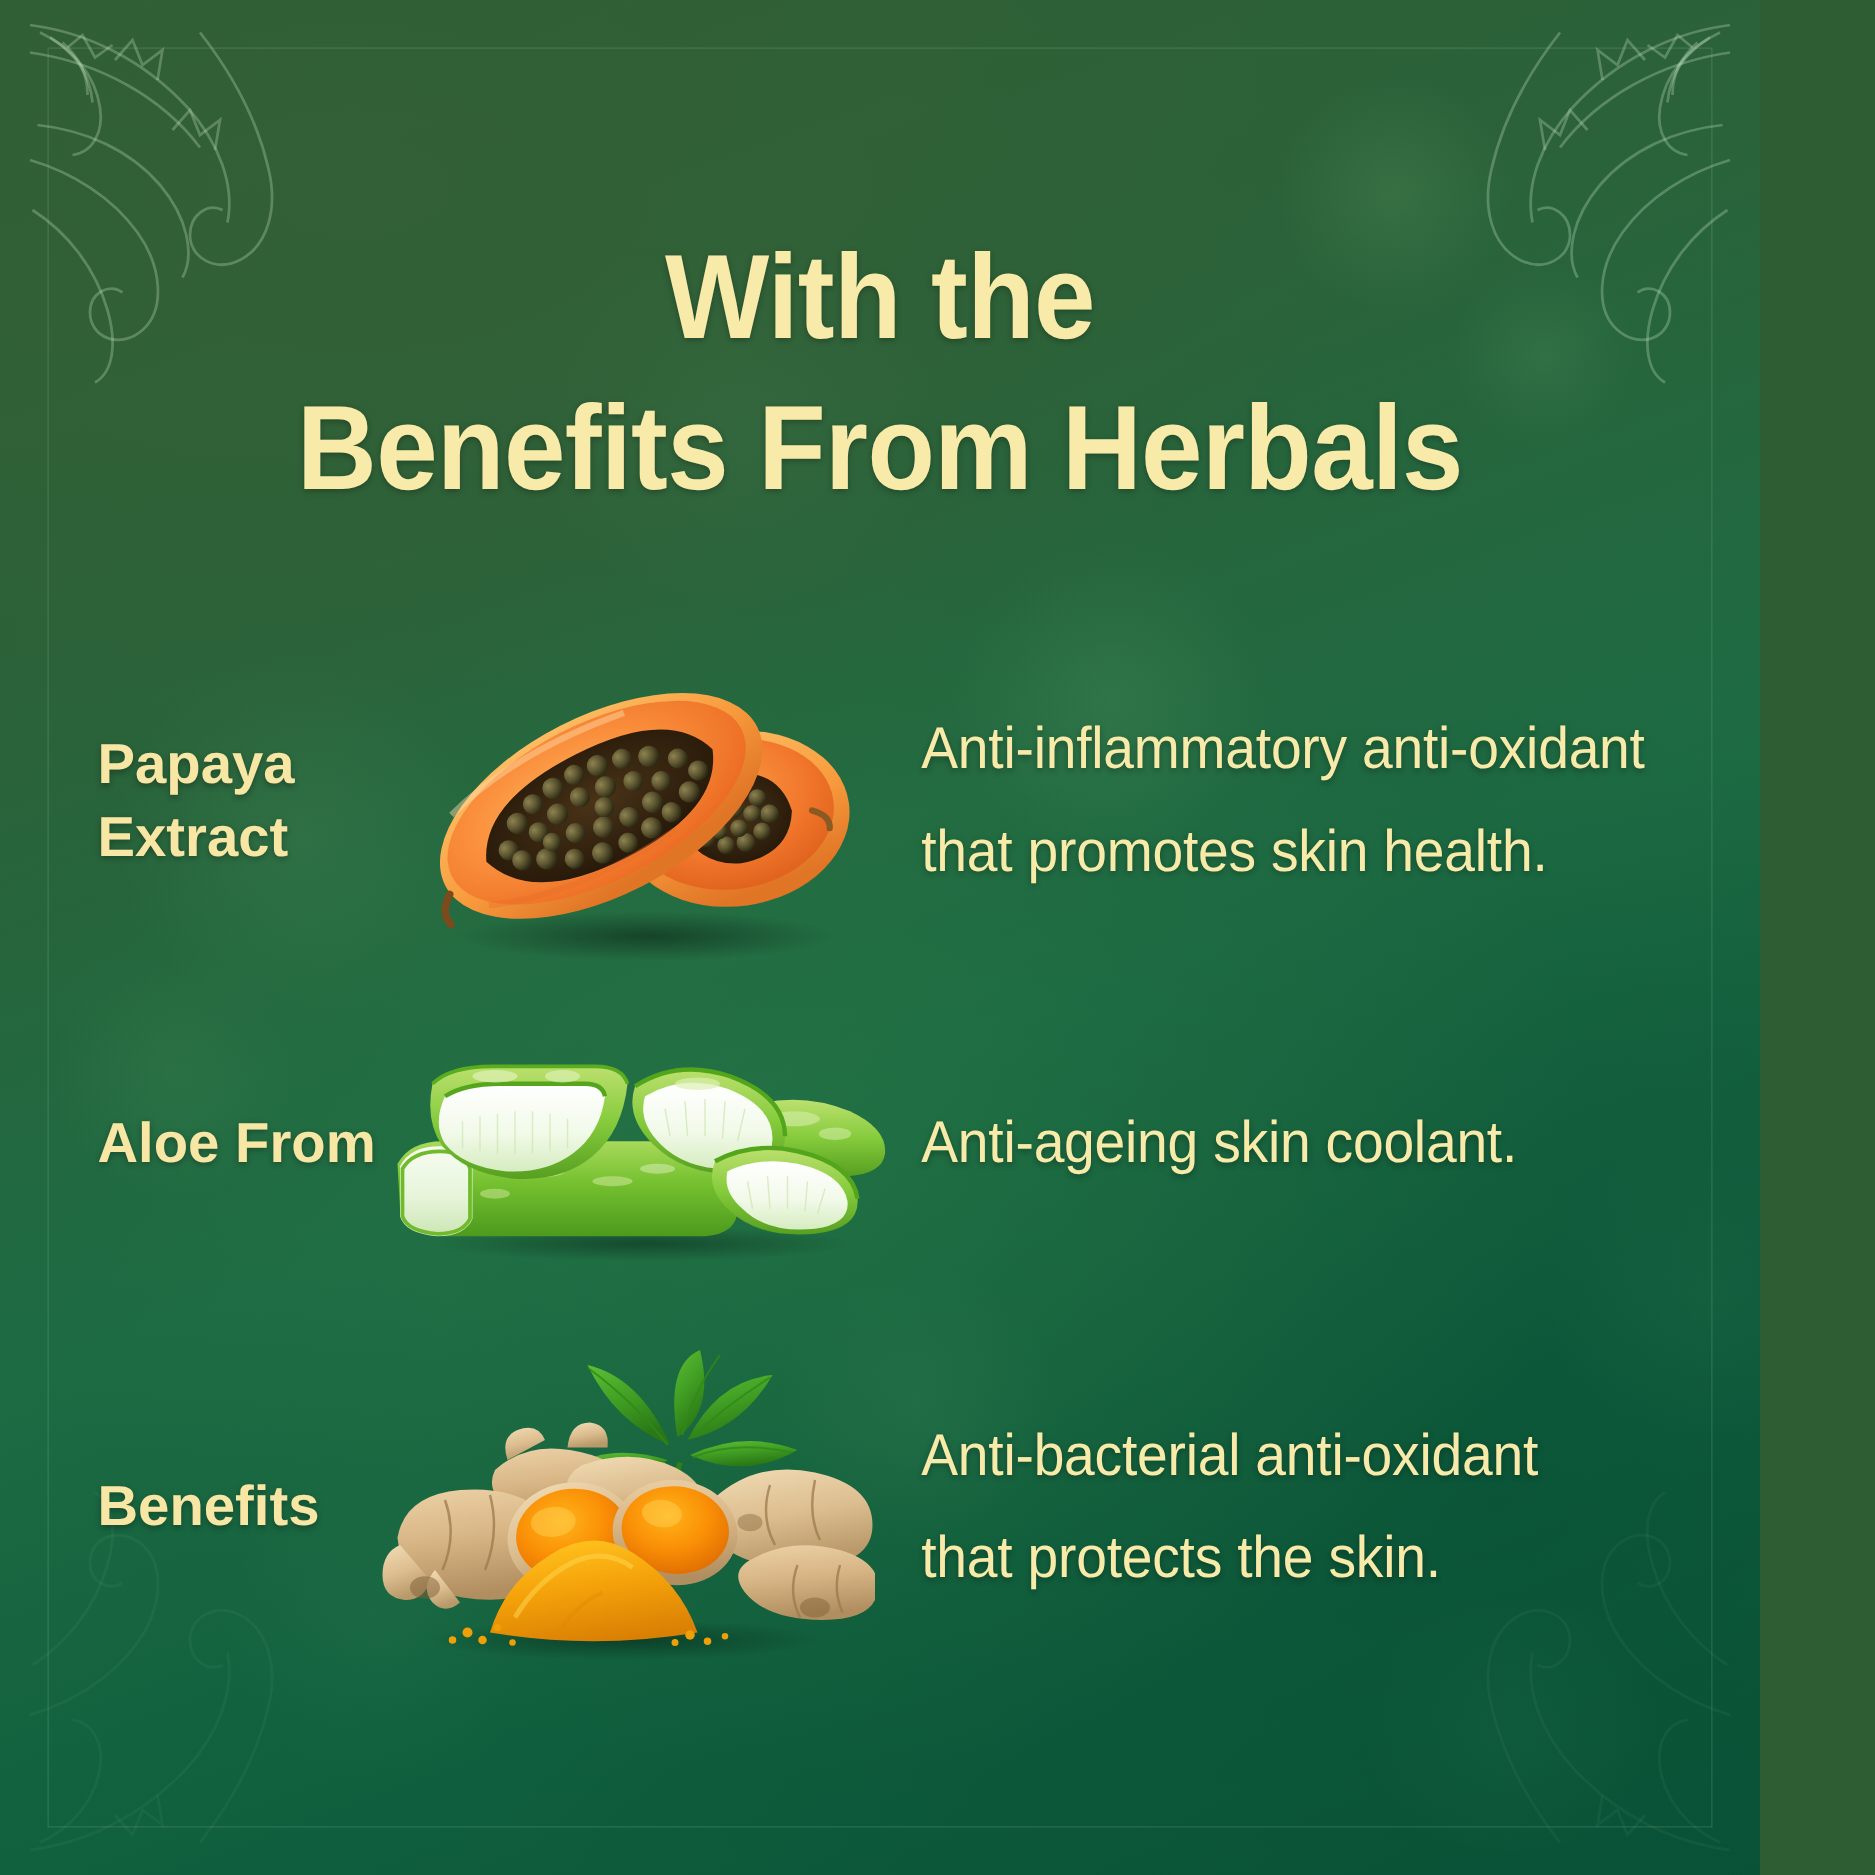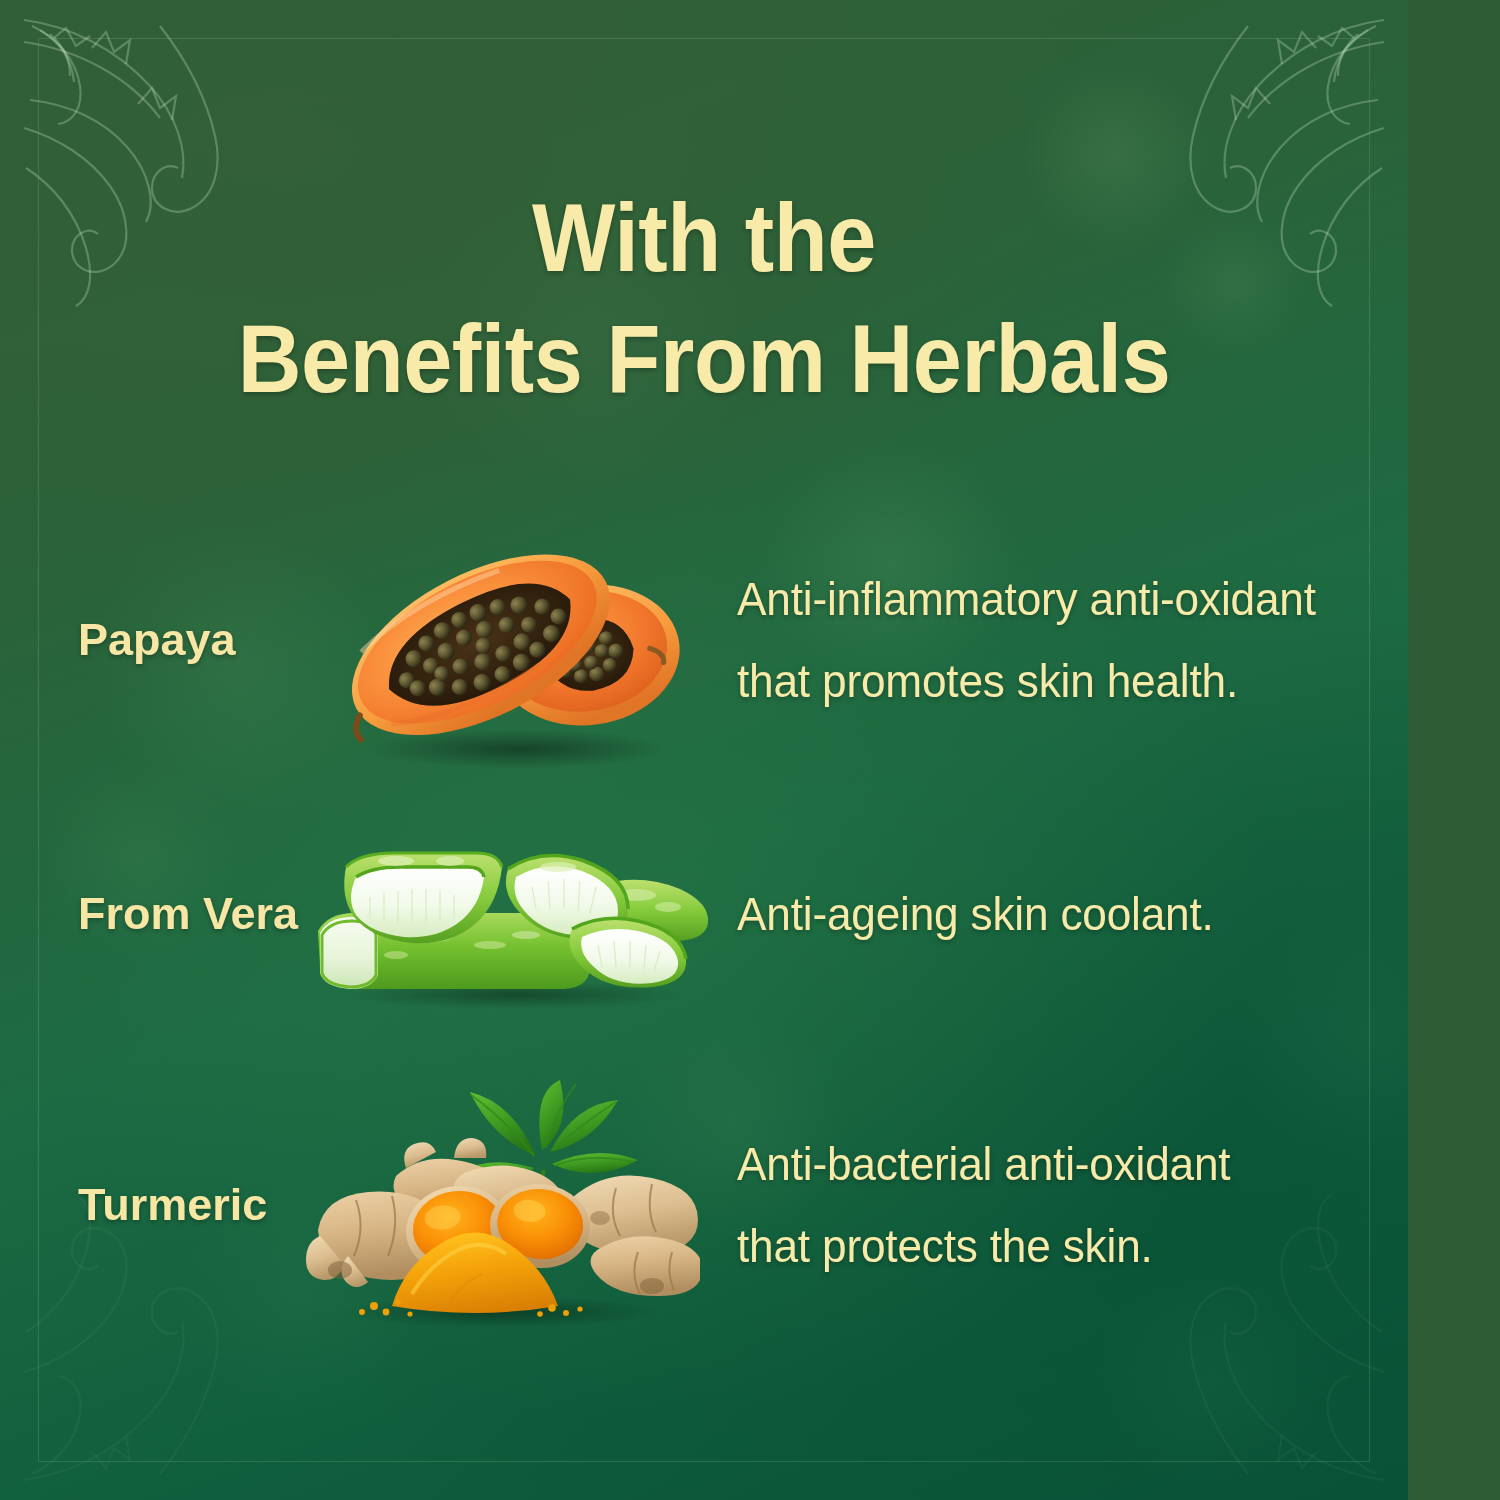--- a/index.html
+++ b/index.html
@@ -153,20 +153,21 @@
 
   <h1 class="headline">
     <span class="l1">With the</span>
     <span class="l2">Benefits From Herbals</span>
   </h1>
 
   <div class="row row-1">
 
     <div class="ing-name">
       <div>Papaya</div>
+      <div>Extract</div>
     </div>
 
     <svg class="art art-papaya" viewBox="0 0 390 270">
       <defs>
         <radialGradient id="pFleshA" cx="42%" cy="38%" r="72%">
           <stop offset="0%" stop-color="#ffb05a"></stop>
           <stop offset="45%" stop-color="#fa8f3c"></stop>
           <stop offset="100%" stop-color="#e8641d"></stop>
         </radialGradient>
         <linearGradient id="pRindA" x1="0" y1="0" x2="0.3" y2="1">
@@ -265,21 +266,21 @@
 
     <div class="ing-desc">
       <span>Anti-inflammatory anti-oxidant</span>
       <span>that promotes skin health.</span>
     </div>
   </div>
 
   <div class="row row-2">
 
     <div class="ing-name">
-      <div>From Vera</div>
+      <div>Aloe From</div>
     </div>
 
     <svg class="art art-aloe" viewBox="0 0 430 190">
       <defs>
         <linearGradient id="aRind" x1="0" y1="0" x2="0" y2="1">
           <stop offset="0%" stop-color="#a8d95a"></stop>
           <stop offset="45%" stop-color="#74c02f"></stop>
           <stop offset="100%" stop-color="#4d9a1e"></stop>
         </linearGradient>
         <linearGradient id="aRind2" x1="0" y1="0" x2="0" y2="1">
@@ -353,21 +354,21 @@
     </svg>
 
     <div class="ing-desc">
       <span>Anti-ageing skin coolant.</span>
     </div>
   </div>
 
   <div class="row row-3">
 
     <div class="ing-name">
-      <div>Turmeric</div>
+      <div>Benefits</div>
     </div>
 
     <svg class="art art-turmeric" viewBox="0 0 400 250">
       <defs>
         <linearGradient id="tRoot" x1="0" y1="0" x2="0.2" y2="1">
           <stop offset="0%" stop-color="#ecd2a6"></stop>
           <stop offset="50%" stop-color="#d7b484"></stop>
           <stop offset="100%" stop-color="#b08e5f"></stop>
         </linearGradient>
         <linearGradient id="tRoot2" x1="0" y1="0" x2="0.3" y2="1">

